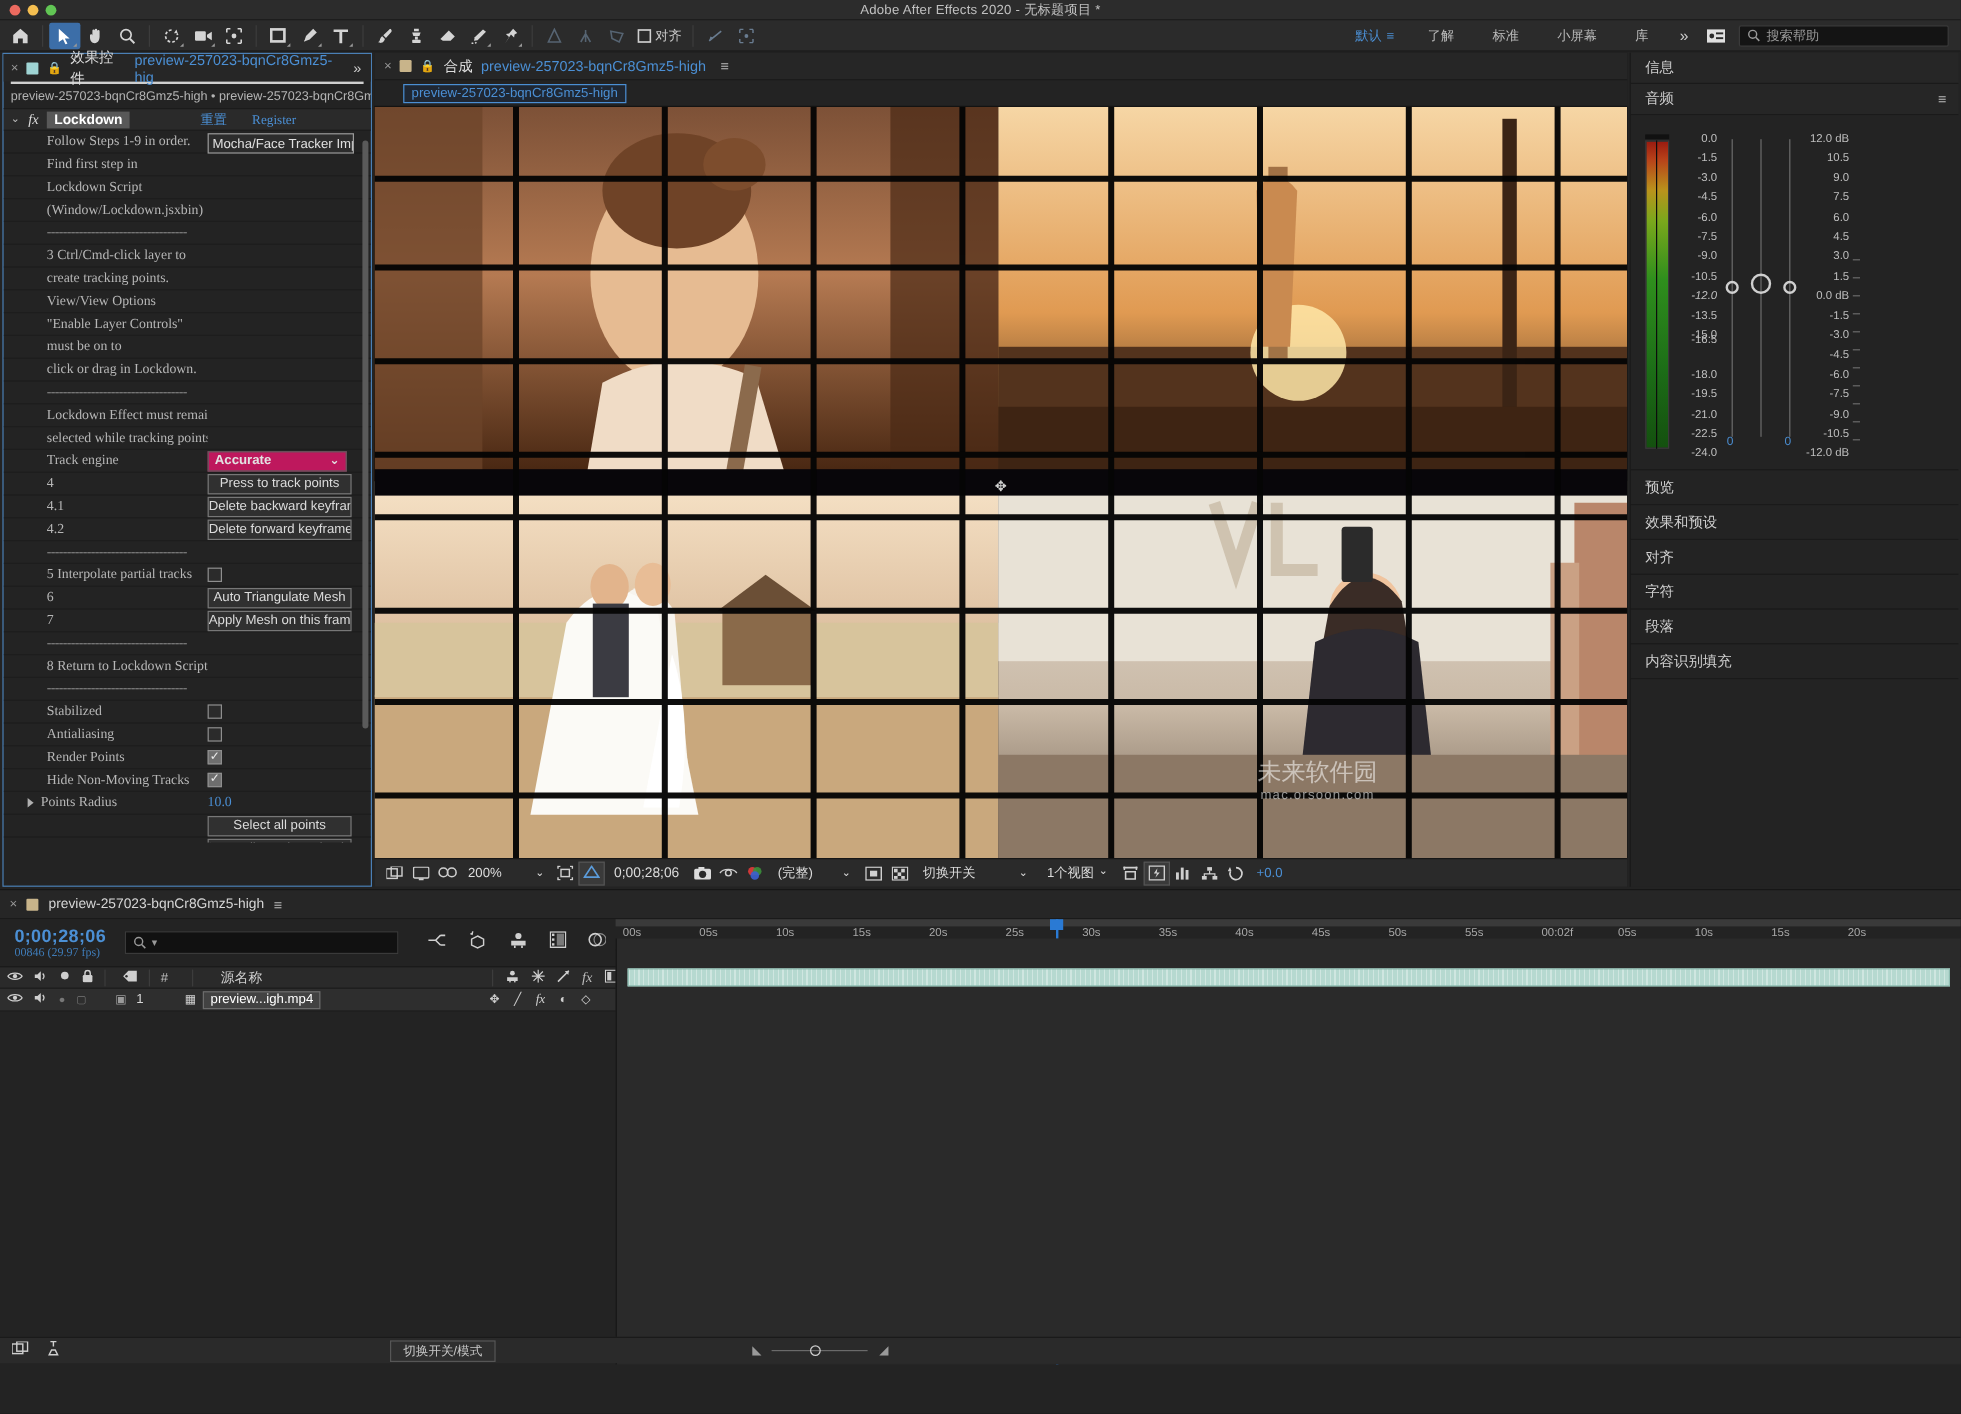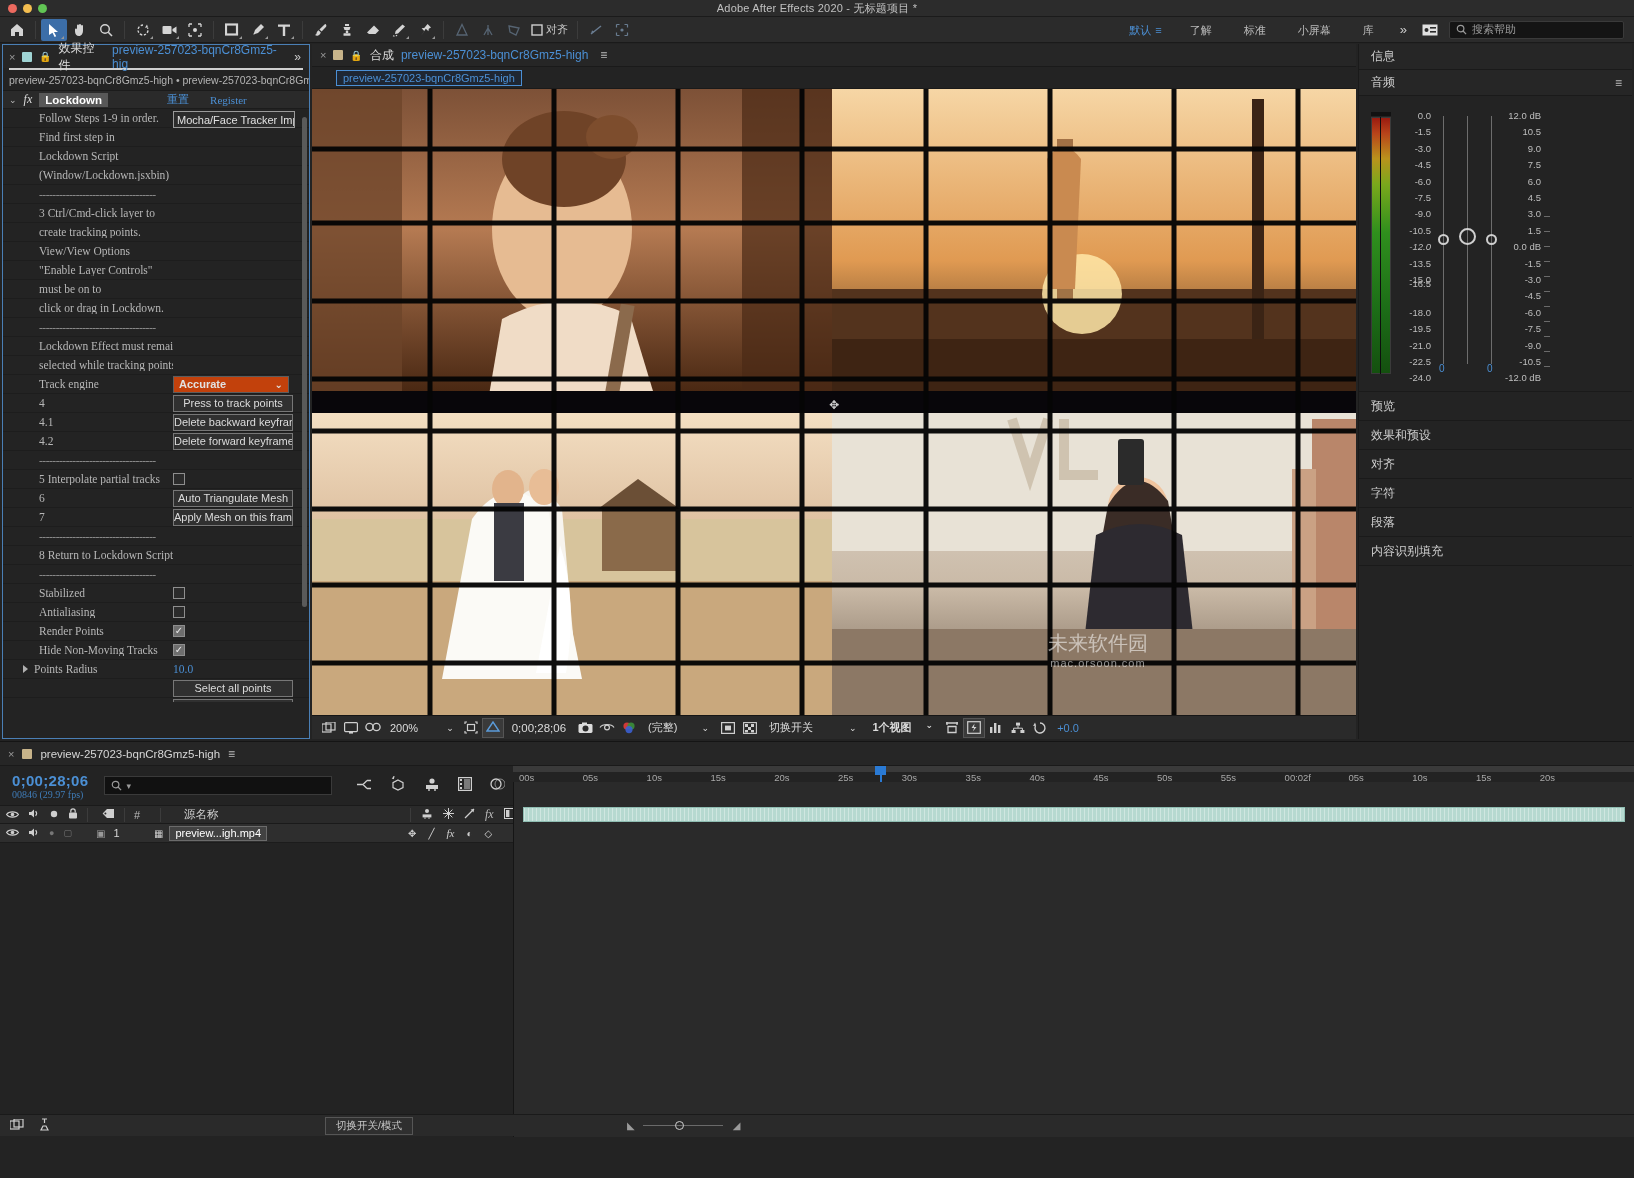--- a/index.html
+++ b/index.html
@@ -90,21 +90,21 @@
   .row .lab { width: 170px; padding-left: 36px; font-family: "Liberation Serif", serif;
     font-size: 11.5px; color: #b7b7b7; white-space: nowrap; overflow: hidden; }
   .row .lab.dash { color: #8d8d8d; letter-spacing: -0.5px; }
   .row .ctl { flex: 1; display: flex; align-items: center; }
   .btnx {
     background: #303030; border: 1px solid #777; color: #dcdcdc; font-size: 11px;
     height: 17px; line-height: 15px; text-align: center; width: 120px;
     white-space: nowrap; overflow: hidden;
   }
   .selectx {
-    background: #c2410c; border: 1px solid #5d5d5d; height: 17px; width: 116px;
+    background: #be185d; border: 1px solid #5d5d5d; height: 17px; width: 116px;
     display: flex; align-items: center; justify-content: space-between;
     padding: 0 5px; font-size: 11px; color: #e2e2e2; font-weight: bold;
   }
   .cbx { width: 12px; height: 12px; border: 1px solid #8e8e8e; background: #2b2b2b;
     display: inline-flex; align-items: center; justify-content: center; }
   .cbx.on { background: #6e6e6e; }
   .cbx.on::after { content: "✓"; color: #e8e8e8; font-size: 10px; line-height: 10px; }
   .valblue { color: #4b8fd4; font-size: 11.5px; font-family: "Liberation Serif", serif; }
   .tri { width: 0; height: 0; border-top: 4px solid transparent; border-bottom: 4px solid transparent;
         border-left: 5px solid #b0b0b0; margin-left: 20px; margin-right: 6px; }
@@ -135,21 +135,21 @@
   .comp-toolbar { height: 24px; background: #2a2a2a; display: flex; align-items: center;
      padding: 0 6px; gap: 0px; border-top: 1px solid #161616; }
   .cbtn { width: 22px; height: 20px; display: flex; align-items: center; justify-content: center;
      color: #cfcfcf; font-size: 12px; }
   .cbtn.act { background: #3a3a3a; border: 1px solid #555; }
   .zoomsel { display: flex; align-items: center; gap: 28px; font-size: 11px; color: #dcdcdc;
      padding: 0 6px; }
   .tcode { font-size: 11.5px; color: #dcdcdc; padding: 0 8px; }
   .resolsel { display: flex; align-items: center; gap: 24px; font-size: 11px; color: #dcdcdc; padding: 0 8px; }
   .camsel { display: flex; align-items: center; gap: 36px; font-size: 11px; color: #dcdcdc; padding: 0 8px; }
-  .viewsel { display: flex; align-items: flex-start; gap: 14px; font-size: 11px; color: #dcdcdc; padding: 0 8px; font-weight: bold; }
+  .viewsel { display: flex; align-items: flex-start; gap: 4px; font-size: 11px; color: #dcdcdc; padding: 0 8px; }
   .plus { color: #4b8fd4; font-size: 11px; padding-left: 6px; }
 
   
   #rstack { left: 1358px; top: 44px; width: 274px; height: 695px; background: #232323;
      border-left: 1px solid #1a1a1a; }
   .rpanel-title { height: 26px; display: flex; align-items: center; padding-left: 12px;
      font-size: 12px; color: #cfcfcf; border-bottom: 1px solid #1a1a1a; background: #262626;}
   .rpanel-title .hamb { margin-left: auto; padding-right: 10px; color: #bbb; }
   .audio-body { height: 296px; position: relative; background: #232323; border-bottom: 1px solid #1a1a1a;}
   .meter { position: absolute; left: 12px; top: 16px; width: 20px; height: 262px; }

